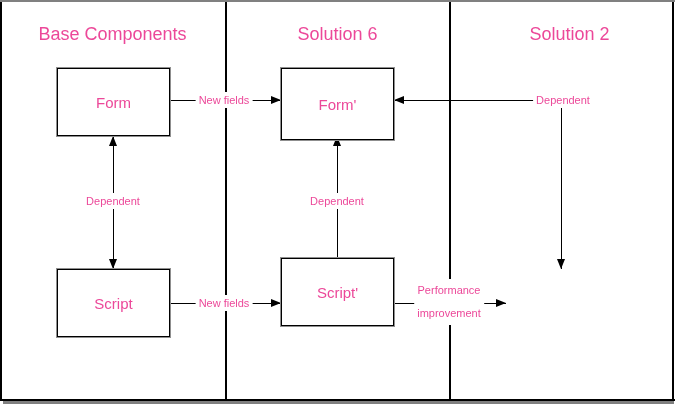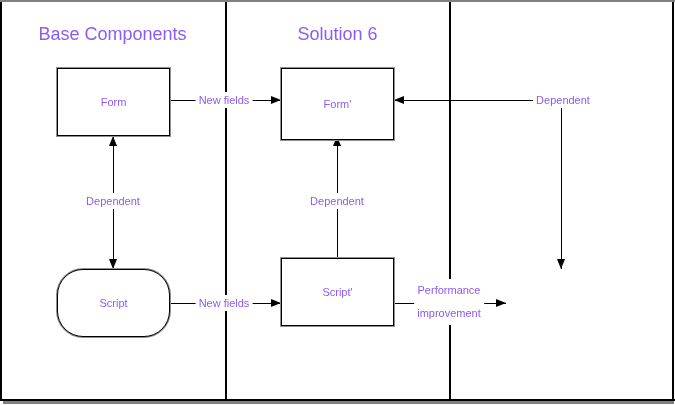--- a/index.html
+++ b/index.html
@@ -1,18 +1,18 @@
 <!DOCTYPE html>
 <html><head>
 <meta charset="utf-8">
 <style>
   html,body{margin:0;padding:0;background:#ffffff;}
   #canvas{
     position:relative;width:675px;height:405px;background:#ffffff;
-    font-family:"Liberation Sans","DejaVu Sans",sans-serif;color:#8b5cf6;
+    font-family:"Liberation Sans","DejaVu Sans",sans-serif;color:#ec4899;
     overflow:hidden;
   }
   
   .frame-top{position:absolute;left:0;top:0;width:675px;height:2px;background:#808080;}
   .frame-left{position:absolute;left:0;top:2px;width:2px;height:399px;background:#000;}
   .frame-right{position:absolute;left:672px;top:2px;width:2px;height:399px;background:#000;}
   .frame-bottom{position:absolute;left:0;top:399px;width:675px;height:2px;background:#000;}
   .frame-shadow{position:absolute;left:3px;top:401px;width:671px;height:3px;background:#808080;}
   
   .divider{position:absolute;top:2px;width:2px;height:397px;background:#000;z-index:1;}
@@ -24,25 +24,25 @@
     font-size:18px;line-height:21px;z-index:2;
   }
   .col-title.c1{left:0;}
   .col-title.c2{left:225px;}
   .col-title.c3{left:450px;padding-left:14px;width:211px;}
   
   .box{
     position:absolute;background:#fff;border:1px solid #000;
     box-shadow:0 0 0 1px #8f8f8f;box-sizing:border-box;
     display:flex;align-items:center;justify-content:center;
-    font-size:11px;z-index:3;
+    font-size:15px;z-index:3;
   }
   .box.form{left:57px;top:68px;width:113px;height:68px;}
   .box.form-prime{left:281px;top:68px;width:113px;height:72px;}
-  .box.script{left:57px;top:269px;width:113px;height:68px;border-radius:26px;}
+  .box.script{left:57px;top:269px;width:113px;height:68px;}
   .box.script-prime{left:281px;top:258px;width:113px;height:68px;}
   .box.script-dprime{left:506px;top:269px;width:112px;height:67px;}
   
   .hline{position:absolute;height:1px;background:#000;z-index:2;}
   .vline{position:absolute;width:1px;background:#000;z-index:2;}
   
   .ah{position:absolute;width:0;height:0;z-index:2;}
   .ah.right{border-top:4px solid transparent;border-bottom:4px solid transparent;border-left:10px solid #000;}
   .ah.left{border-top:4px solid transparent;border-bottom:4px solid transparent;border-right:10px solid #000;}
   .ah.up{border-left:4px solid transparent;border-right:4px solid transparent;border-bottom:10px solid #000;}
@@ -64,20 +64,21 @@
   <div class="frame-left"></div>
   <div class="frame-right"></div>
   <div class="frame-bottom"></div>
   <div class="frame-shadow"></div>
 
   <div class="divider d1"></div>
   <div class="divider d2"></div>
 
   <div class="col-title c1">Base Components</div>
   <div class="col-title c2">Solution 6</div>
+  <div class="col-title c3">Solution 2</div>
 
   <div class="hline" style="left:170px;top:100px;width:111px;"></div>
   <div class="ah right" style="left:271px;top:96px;"></div>
   <div class="lbl" style="left:224px;top:100px;">New fields</div>
 
   <div class="hline" style="left:170px;top:303px;width:111px;"></div>
   <div class="ah right" style="left:271px;top:299px;"></div>
   <div class="lbl" style="left:224px;top:303px;">New fields</div>
 
   <div class="hline" style="left:394px;top:303px;width:112px;"></div>

